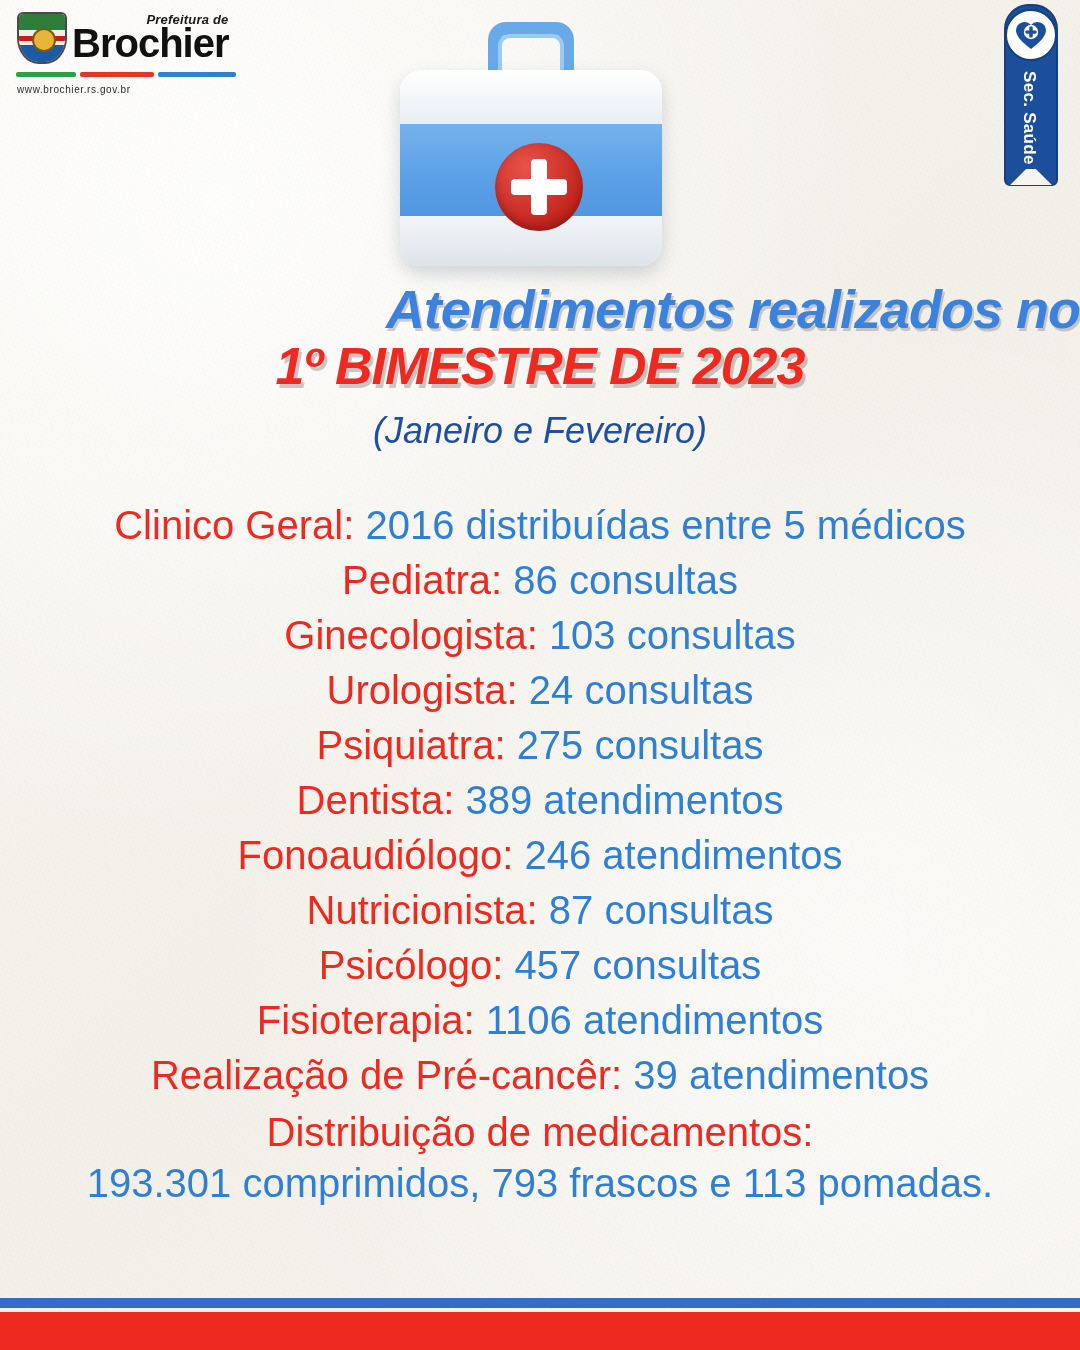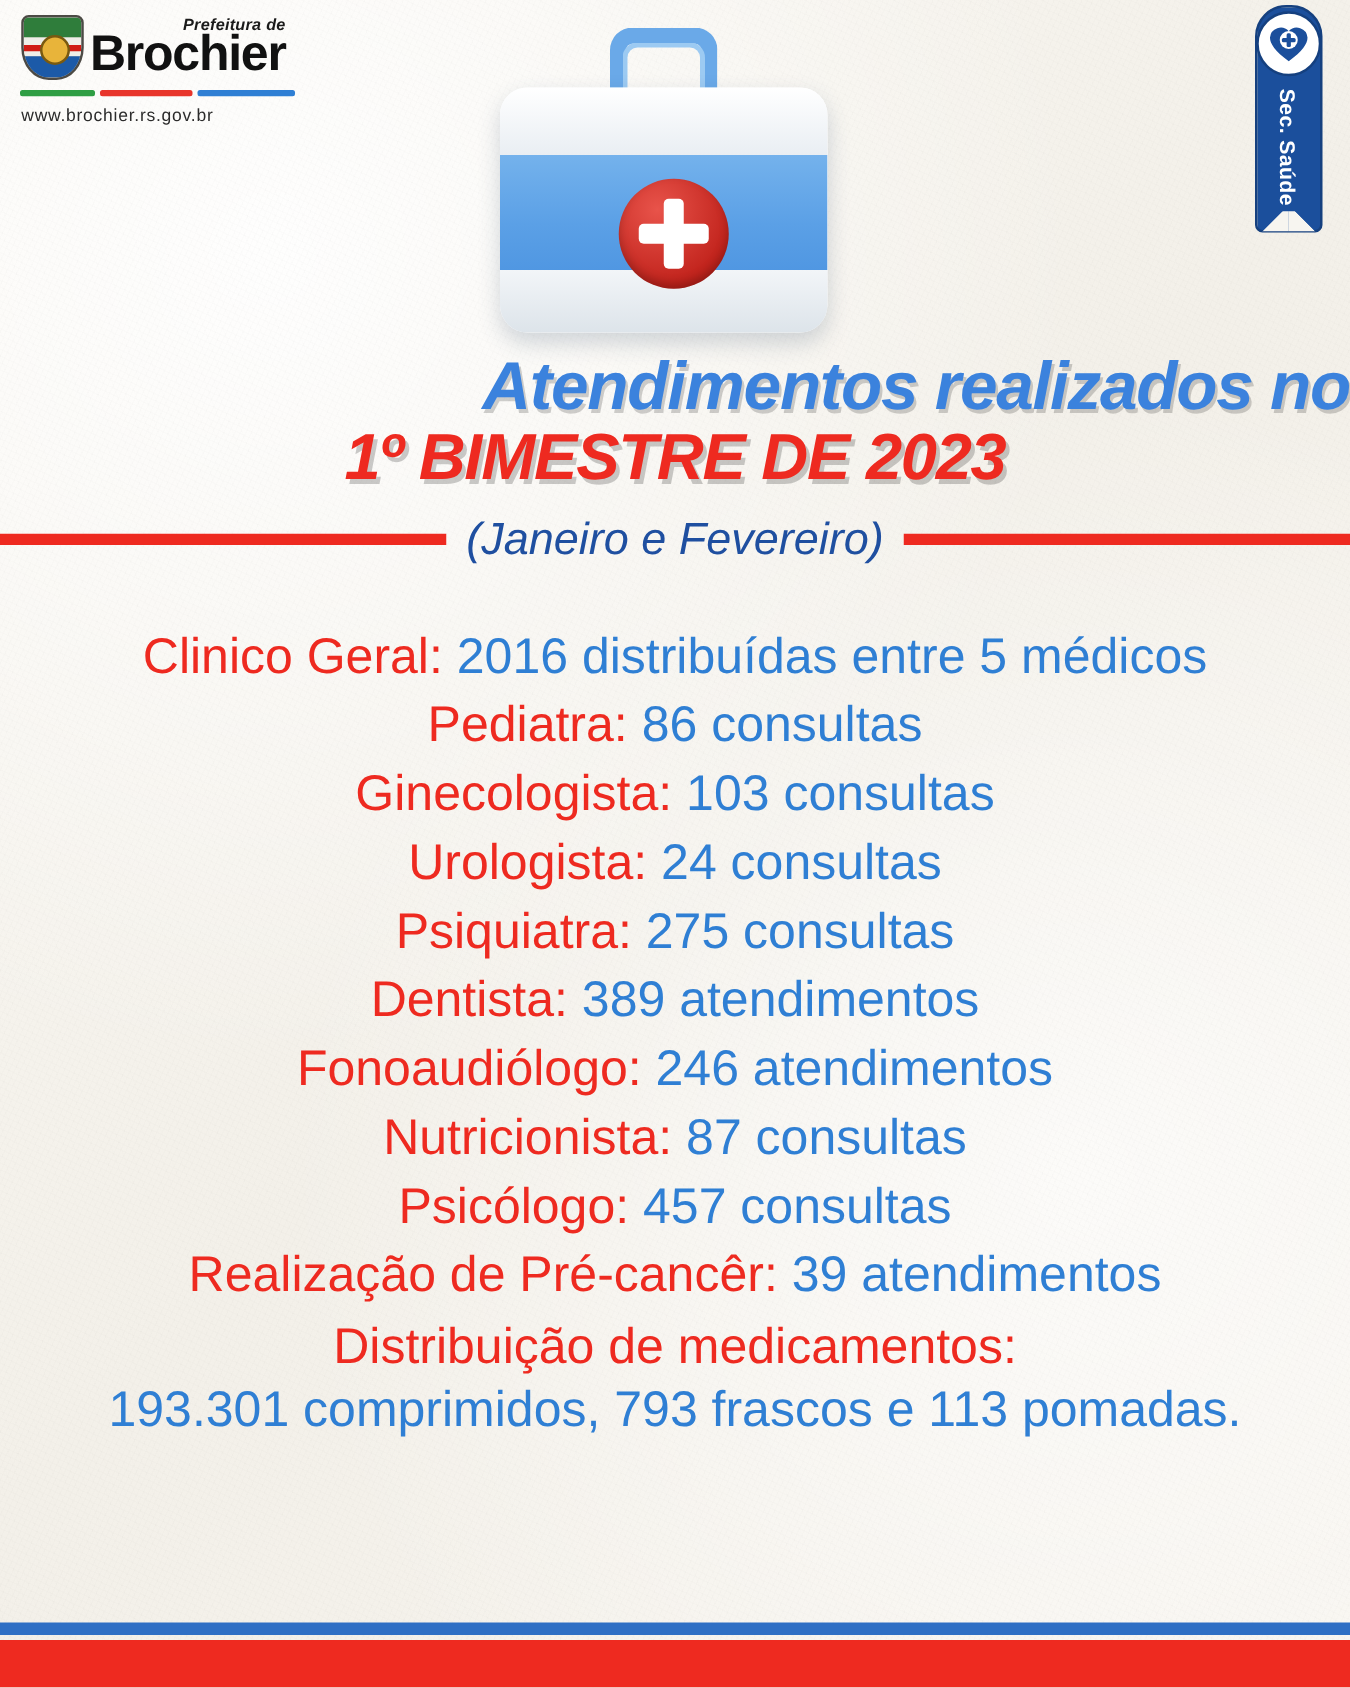--- a/index.html
+++ b/index.html
@@ -98,21 +98,21 @@
     display: block;
     height: 5px;
     border-radius: 2px;
   }
   .bar-green { width: 60px; background: #2f9e44; }
   .bar-red { width: 74px; background: #e8352b; }
   .bar-blue { width: 78px; background: #2f7fd4; }
   .site-url {
     margin-top: 7px;
     margin-left: 3px;
-    font-size: 14px;
+    font-size: 10px;
     letter-spacing: .6px;
     color: #2b2b2b;
   }
 
   
   .ribbon {
     position: absolute;
     right: 20px;
     top: 4px;
     width: 62px;
@@ -272,20 +272,21 @@
     text-shadow: 3px 4px 0 rgba(0,0,0,0.20);
   }
   .subtitle-row {
     position: absolute;
     top: 408px;
     left: 0;
     width: 100%;
     height: 46px;
     display: flex;
     align-items: center;
+    flex-direction: column;
   }
   .rule {
     height: 9px;
     background: #ee2a20;
     flex: 1 1 auto;
   }
   .rule.left { margin-right: 16px; }
   .rule.right { margin-left: 16px; }
   .subtitle-text {
     flex: 0 0 auto;
@@ -429,20 +430,24 @@
     </div>
     <div class="stat-line">
       <span class="stat-label">Nutricionista:</span>
       <span class="stat-value">87 consultas</span>
     </div>
     <div class="stat-line">
       <span class="stat-label">Psicólogo:</span>
       <span class="stat-value">457 consultas</span>
     </div>
     <div class="stat-line">
+      <span class="stat-label">Fisioterapia:</span>
+      <span class="stat-value">1106 atendimentos</span>
+    </div>
+    <div class="stat-line">
       <span class="stat-label">Realização de Pré-cancêr:</span>
       <span class="stat-value">39 atendimentos</span>
     </div>
     <div class="stat-line stat-block">
       <span class="stat-label">Distribuição de medicamentos:</span>
       <span class="stat-value">193.301 comprimidos, 793 frascos e 113 pomadas.</span>
     </div>
   </div>
 
   <div class="footer-blue"></div>

